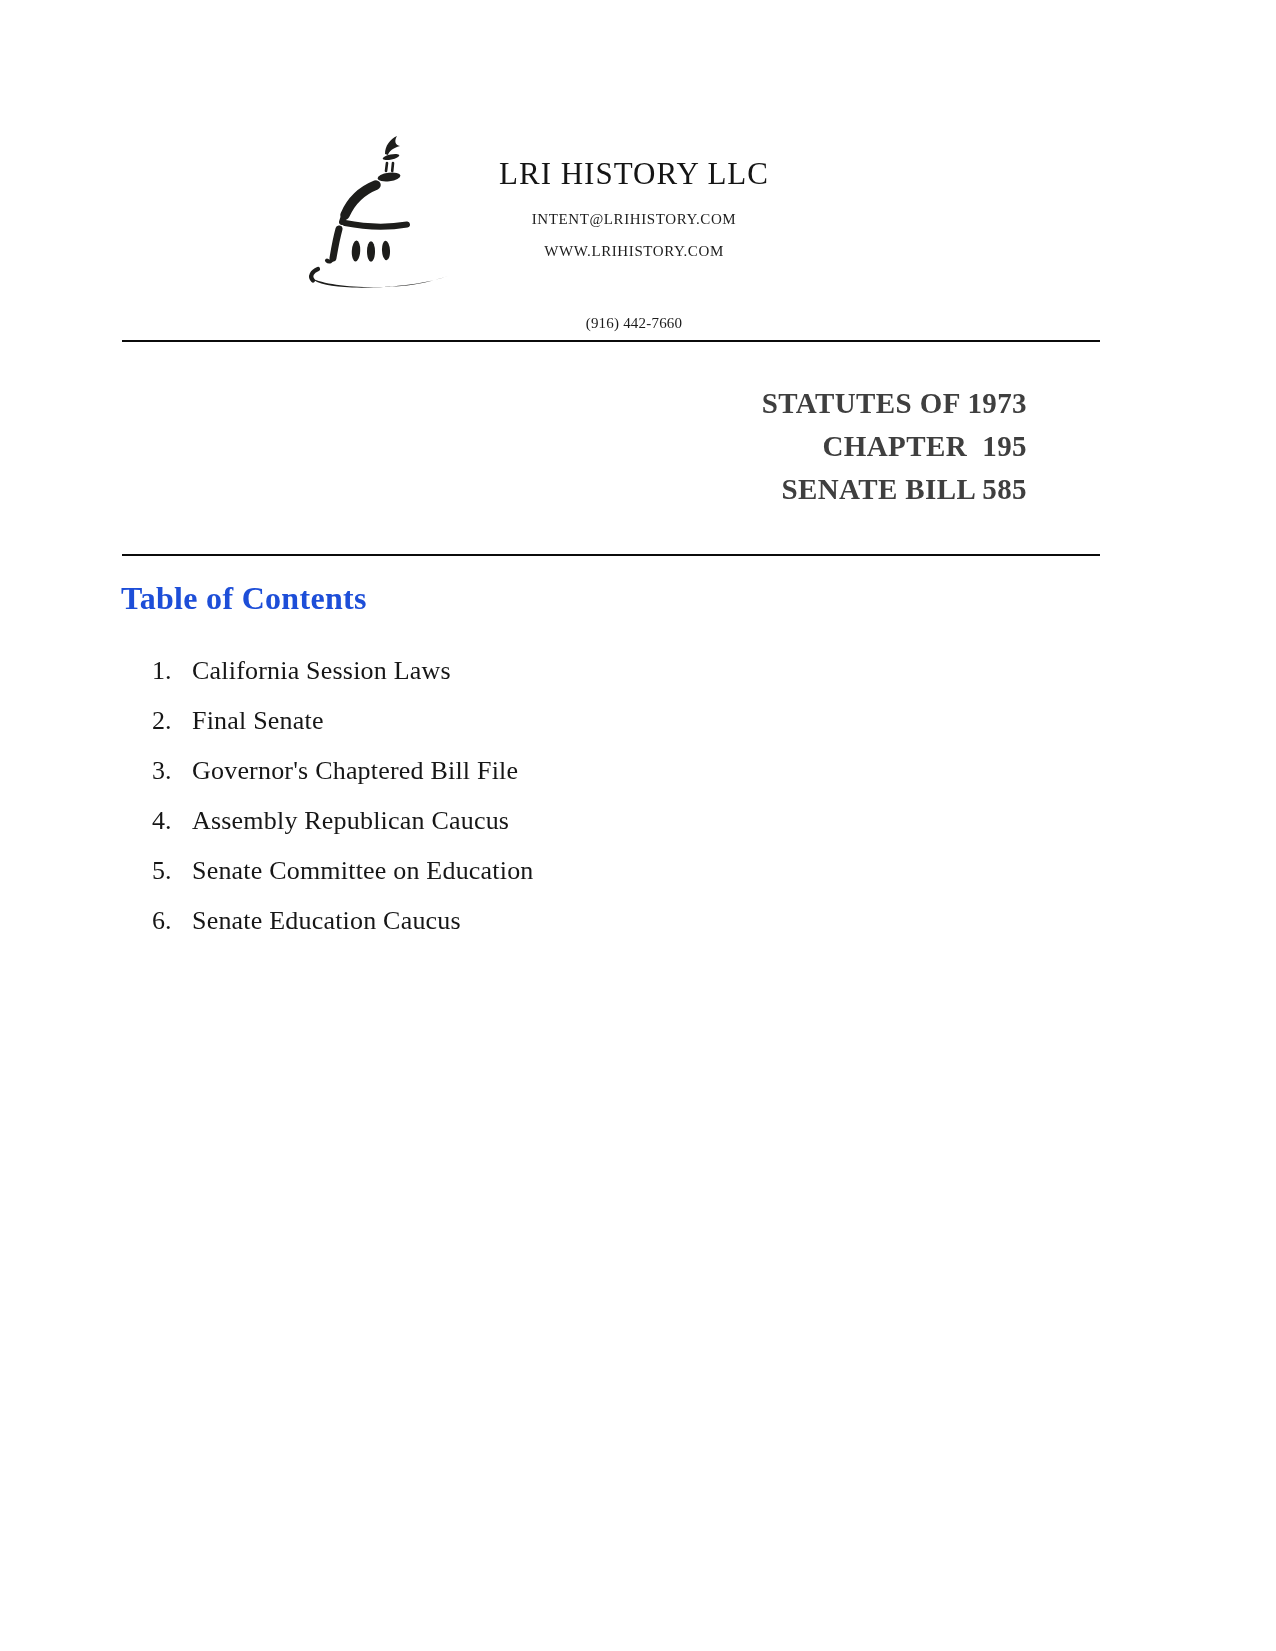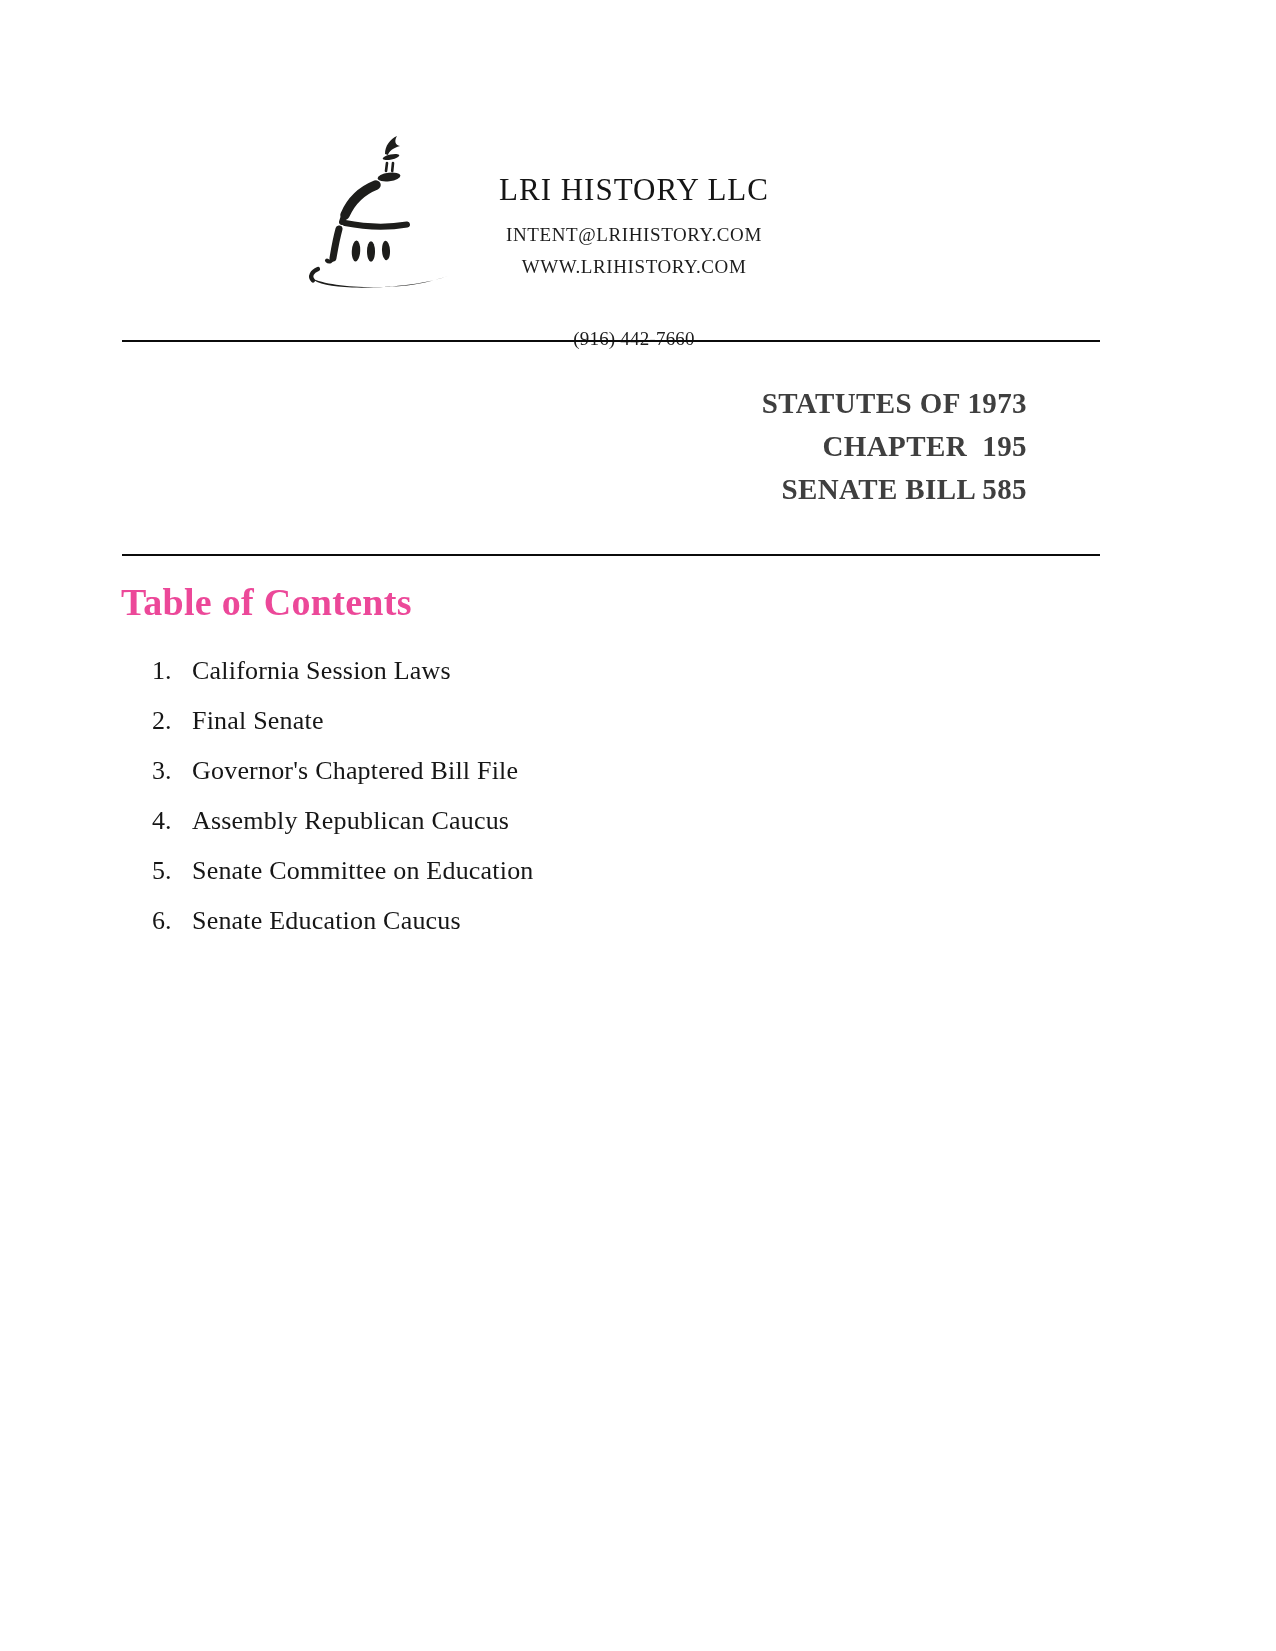--- a/index.html
+++ b/index.html
@@ -33,27 +33,26 @@
     top: 155px;
     width: 364px;
     text-align: center;
   }
   .company-name {
     font-size: 31px;
     line-height: 38px;
     letter-spacing: 1px;
     color: #151515;
     white-space: pre;
-    margin-top: 16px;
   }
   .contact-block {
     margin-top: 10px;
   }
   .contact-line {
-    font-size: 19px;
+    font-size: 15px;
     line-height: 32px;
     letter-spacing: 0.6px;
     color: #1c1c1c;
     white-space: pre;
   }
   .contact-line.phone { letter-spacing: 0.2px; margin-top: 40px; }
 
   
   .rule {
     position: absolute;
@@ -80,24 +79,24 @@
     letter-spacing: 0.4px;
     color: #3f3f3f;
     white-space: pre;
   }
 
   
   .toc-heading {
     position: absolute;
     left: 121px;
     top: 580px;
-    font-size: 38px;
+    font-size: 32px;
     font-weight: bold;
     letter-spacing: 0.3px;
-    color: #ec4899;
+    color: #1d4ed8;
   }
   .toc-list {
     position: absolute;
     left: 152px;
     top: 646px;
     margin: 0;
     padding: 0;
     list-style: none;
   }
   .toc-item {

